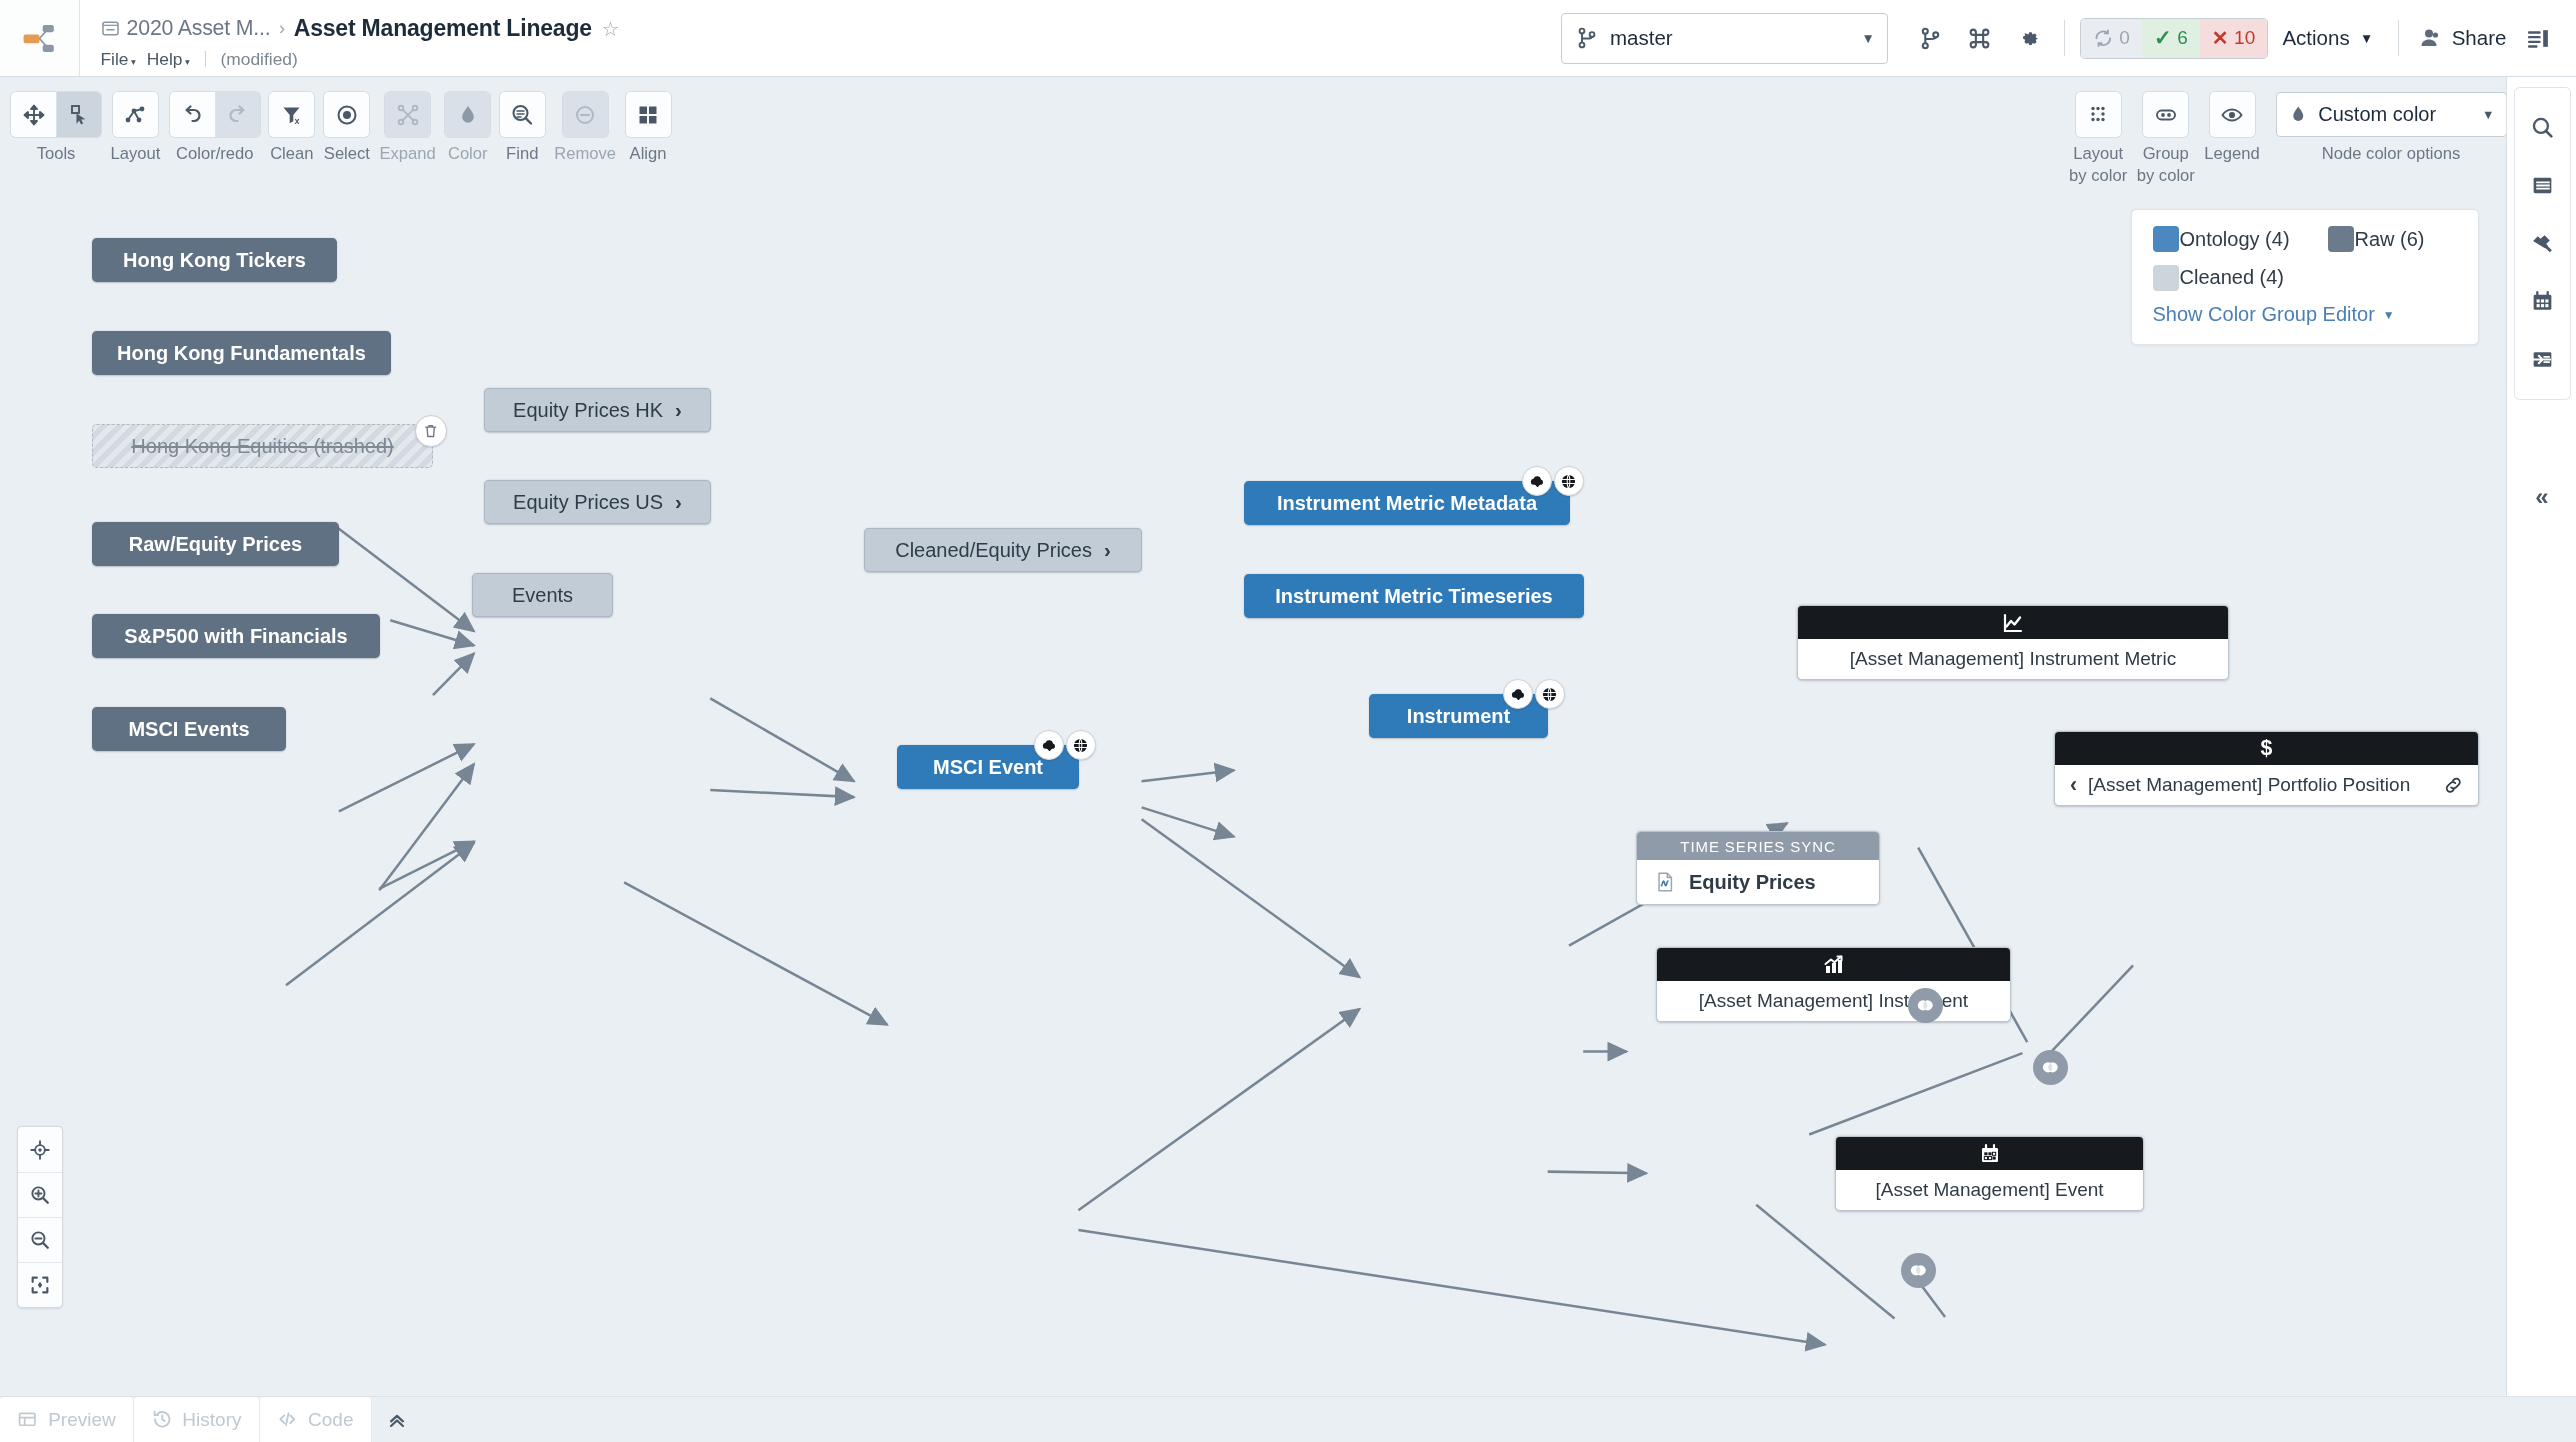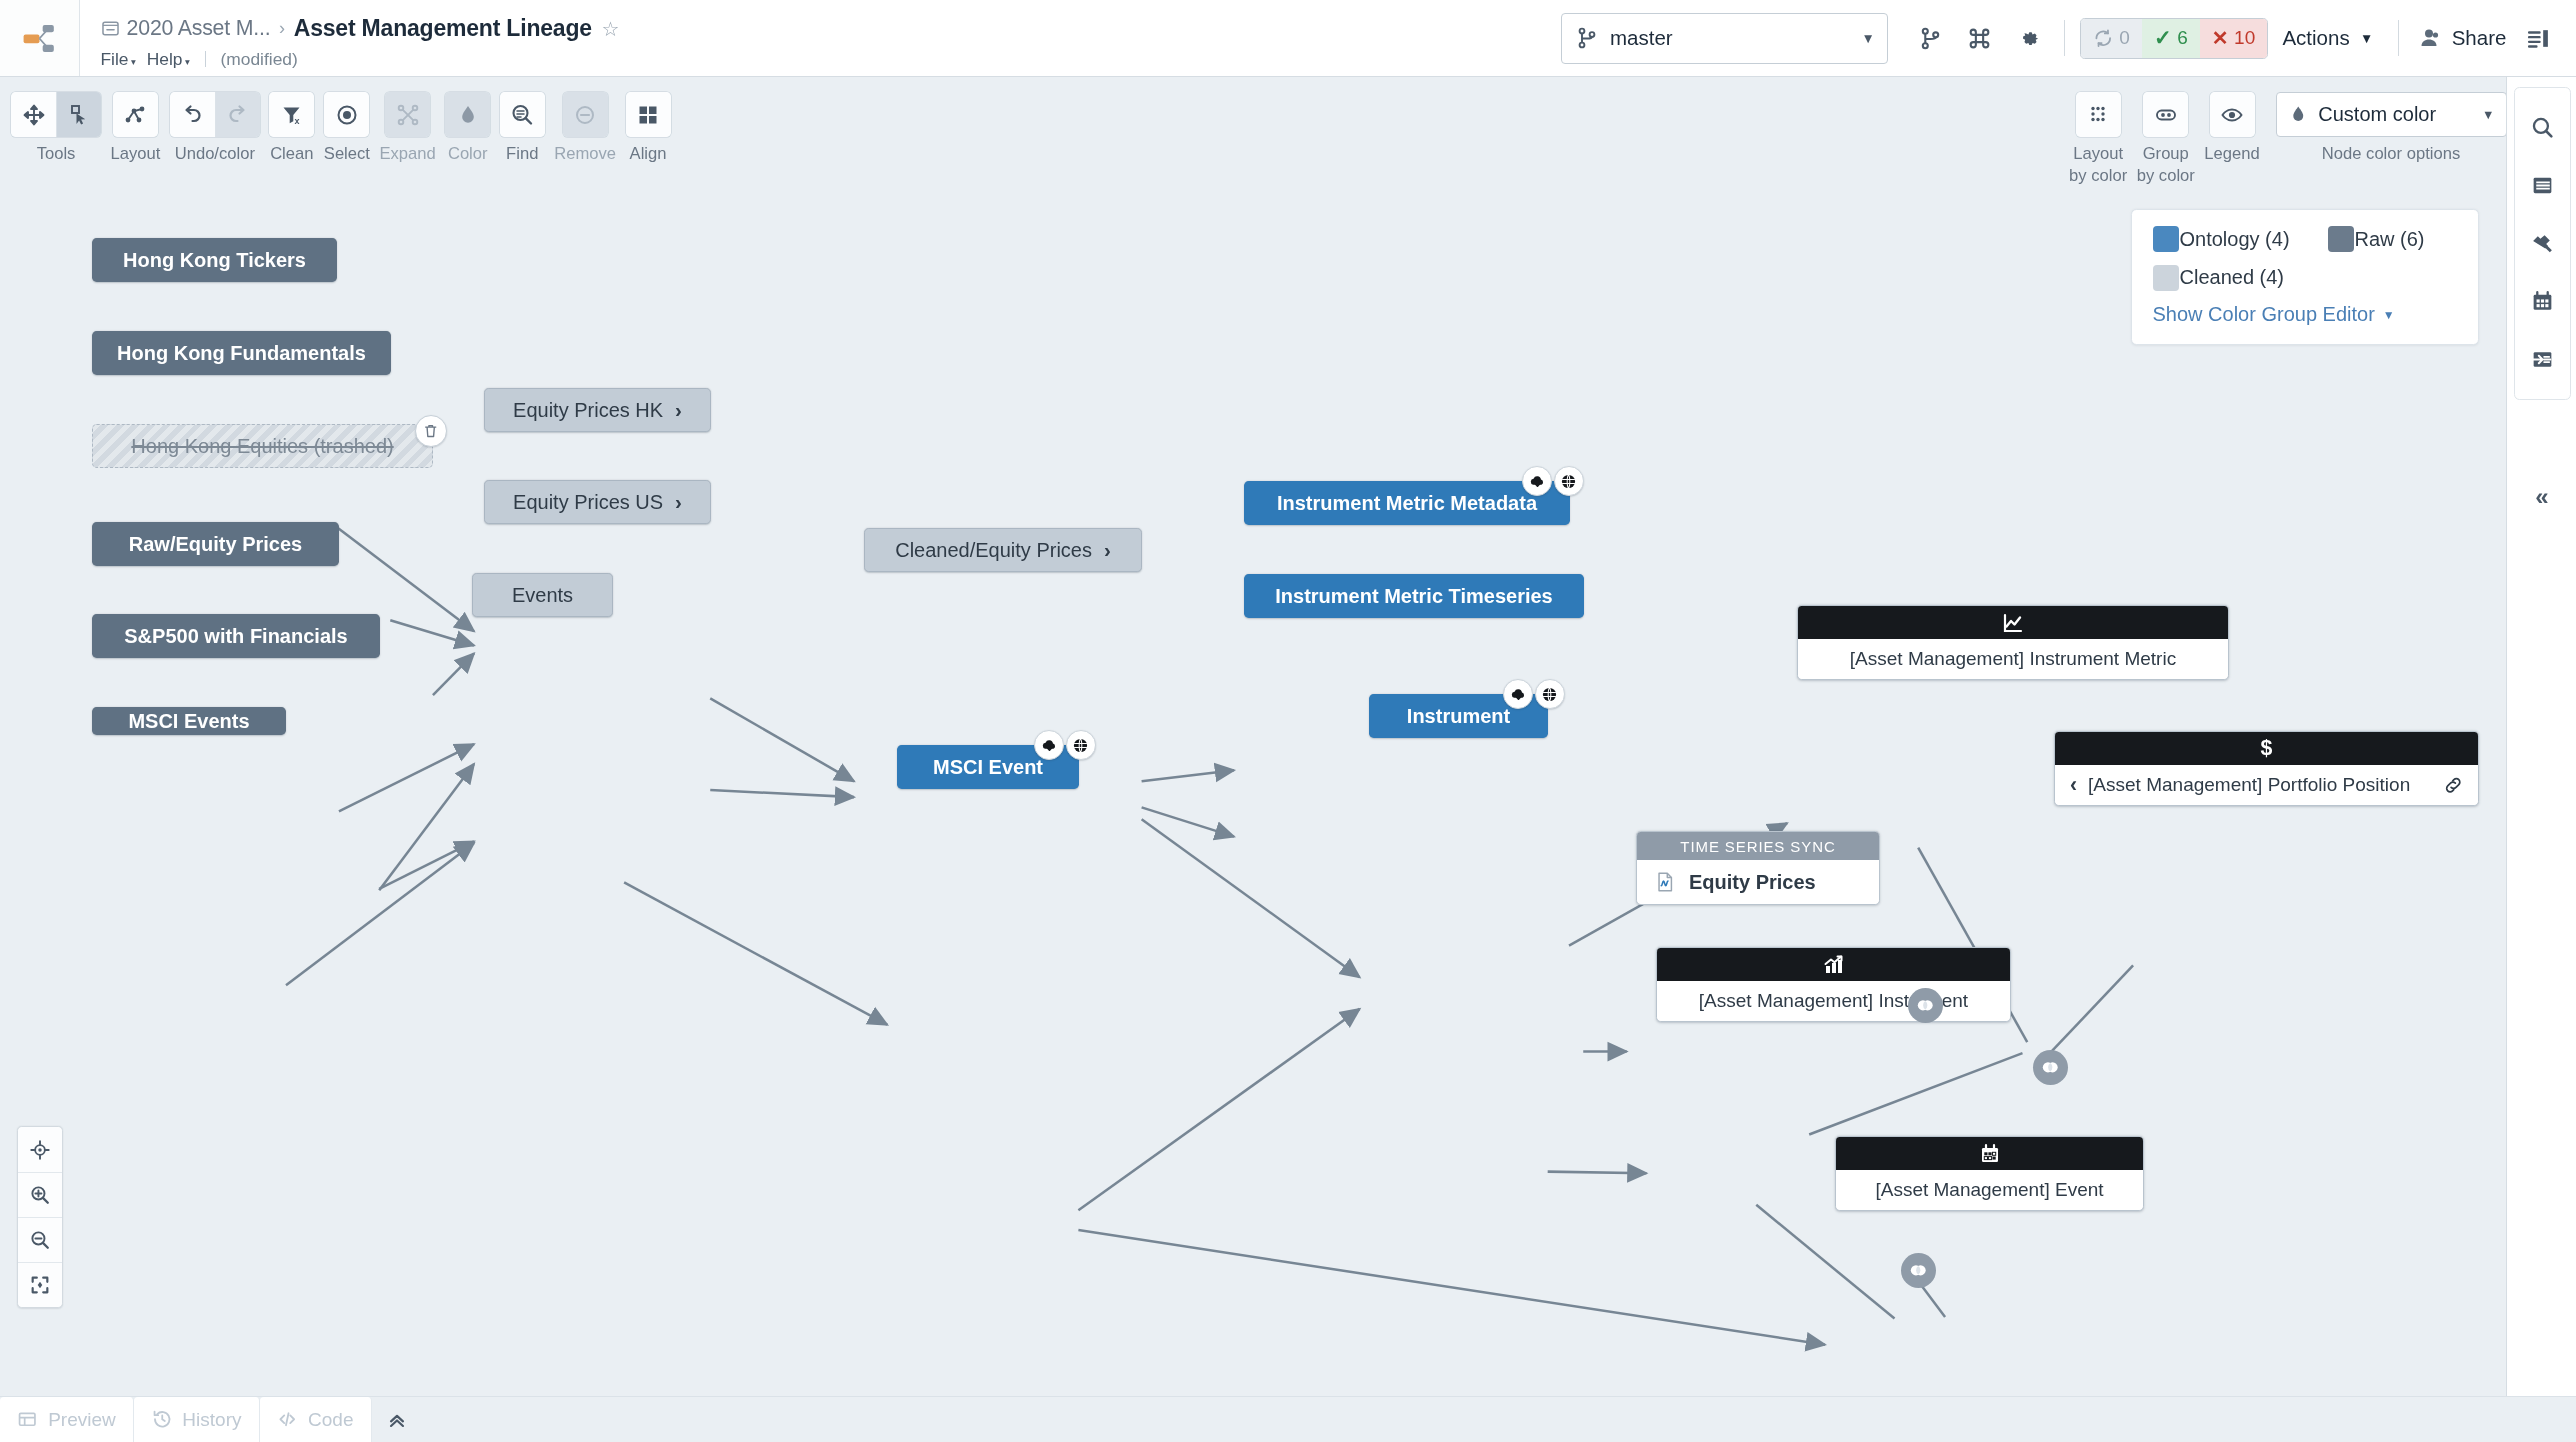--- a/index.html
+++ b/index.html
@@ -334,21 +334,21 @@
             <path d="M10.5 3.5 6.5 7l4 3.5" fill="none" stroke="#4a5867" stroke-width="2.2" stroke-linecap="round" stroke-linejoin="round"></path>
           </svg>
       </div>
       <div class="tool-btn disabled">
         <svg width="24" height="24" viewBox="0 0 24 24">
             <path d="M15.5 7H10a5.5 5.5 0 0 0 0 11h1.5" fill="none" stroke="#aeb9c4" stroke-width="2.2" stroke-linecap="round"></path>
             <path d="M13.5 3.5 17.5 7l-4 3.5" fill="none" stroke="#aeb9c4" stroke-width="2.2" stroke-linecap="round" stroke-linejoin="round"></path>
           </svg>
       </div>
     </div>
-    <div class="tool-label">Undo/color</div>
+    <div class="tool-label">Color/redo</div>
   </div>
 
   <div class="tool-group">
     <div class="tool-btns">
       <div class="tool-btn">
         <svg width="24" height="24" viewBox="0 0 24 24">
             <path d="M3.5 4.5h16l-6.2 7.4v6.3l-3.6 2v-8.3z" fill="#4a5867"></path>
             <text x="14.5" y="21" font-size="9" font-family="Liberation Sans" fill="#4a5867" font-weight="bold">x</text>
           </svg>
       </div>
@@ -624,21 +624,21 @@
     <svg width="17.4" height="17.4" viewBox="0 0 24 24">
         <path d="M5 7h14M9.5 7V5h5v2M7 7l1 13h8l1-13" fill="none" stroke="#6b7785" stroke-width="1.9" stroke-linecap="round" stroke-linejoin="round"></path>
       </svg>
   </div>
   <div class="node raw" style="left:92px;top:335px;width:247px;height:44px;">
     <span>Raw/Equity Prices</span>
   </div>
   <div class="node raw" style="left:92px;top:427px;width:288px;height:44px;">
     <span>S&amp;P500 with Financials</span>
   </div>
-  <div class="node raw" style="left:92px;top:520px;width:194px;height:28px;">
+  <div class="node raw" style="left:92px;top:520px;width:194px;height:44px;">
     <span>MSCI Events</span>
   </div>
 
   <div class="node cleaned" style="left:484px;top:201px;width:227px;height:44px;">
     <span>Equity Prices HK</span>
     <span class="node-chev">›</span>
   </div>
   <div class="node cleaned" style="left:484px;top:293px;width:227px;height:44px;">
     <span>Equity Prices US</span>
     <span class="node-chev">›</span>

